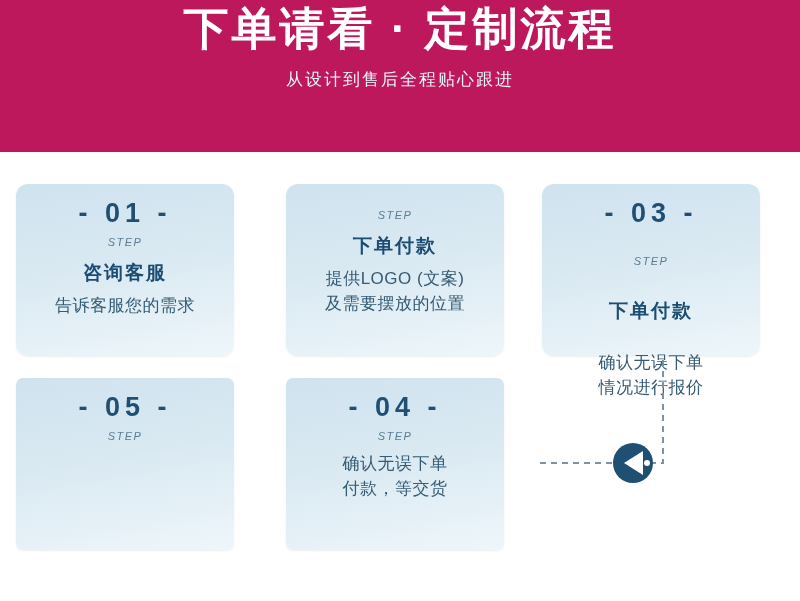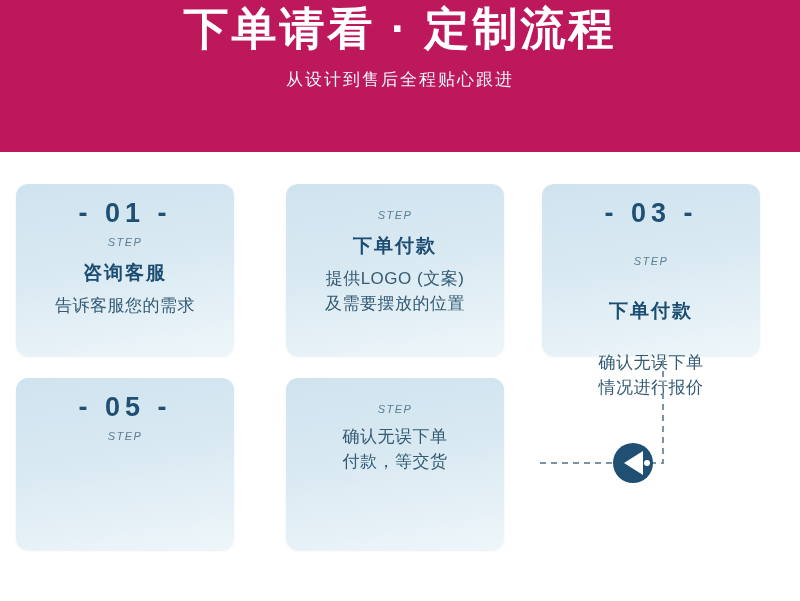--- a/index.html
+++ b/index.html
@@ -42,21 +42,21 @@
     position:absolute;
     width:218px;height:172px;
     border-radius:12px;
     background:linear-gradient(170deg,#cfe3ef 0%,#d9e9f2 45%,#eef6fa 100%);
     box-shadow:0 1px 2px rgba(60,100,120,0.10);
     display:flex;flex-direction:column;align-items:center;
     box-sizing:border-box;
     padding-top:16px;
   }
   .card.r1{top:32px;}
-  .card.r2{top:226px;}
+  .card.r2{top:226px;border-radius:7px;}
   .c1{left:16px;}
   .c2{left:286px;}
   .c3{left:542px;gap:19px;}
 
   .step-num{
     color:#1f4f73;
     font-size:27px;
     font-weight:bold;
     letter-spacing:5px;
     line-height:1;
@@ -131,20 +131,21 @@
         <div>情况进行报价</div>
       </div>
     </div>
 
     <div class="card r2 c1">
       <div class="step-num">- 05 -</div>
       <div class="step-word">STEP</div>
     </div>
 
     <div class="card r2 c2">
+      <div class="step-num">- 04 -</div>
       <div class="step-word">STEP</div>
       <div class="card-desc">
         <div>确认无误下单</div>
         <div>付款，等交货</div>
       </div>
     </div>
 
   </div>
 
   <svg class="connector" viewBox="0 0 800 601">

